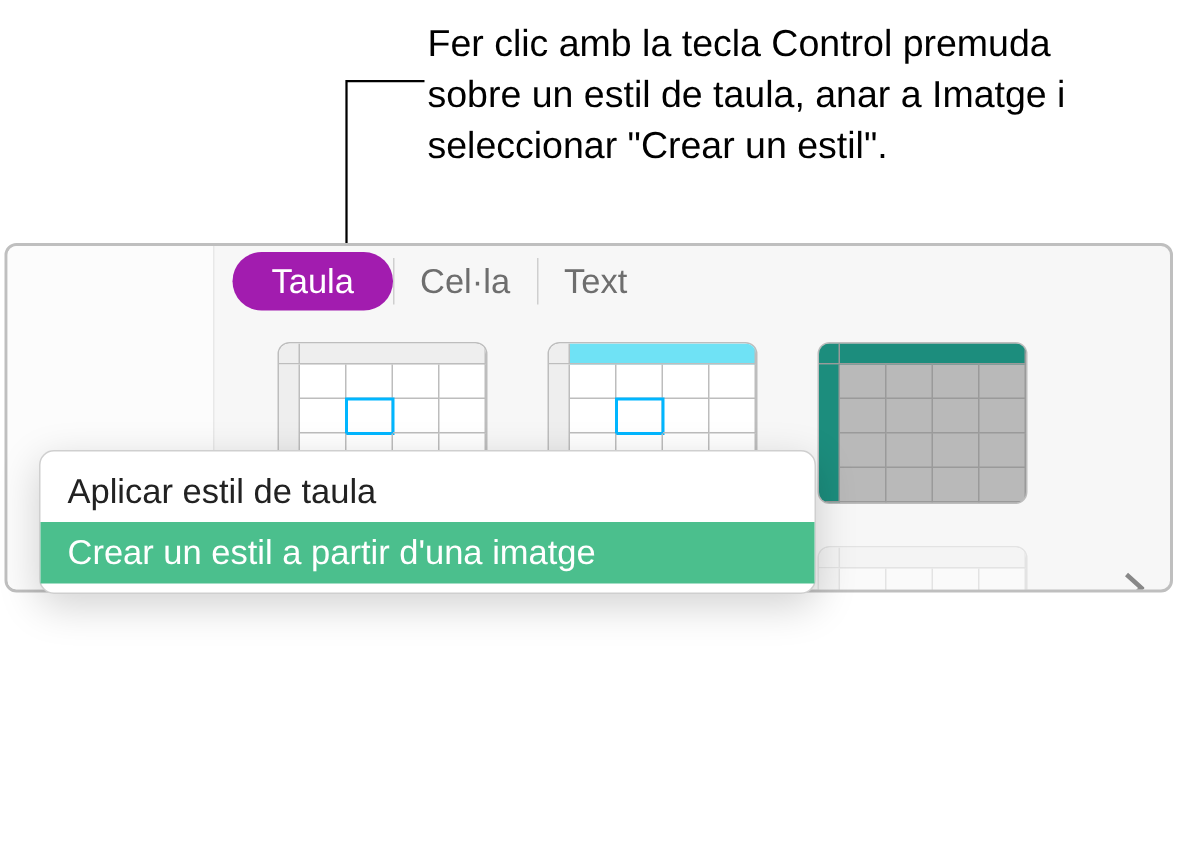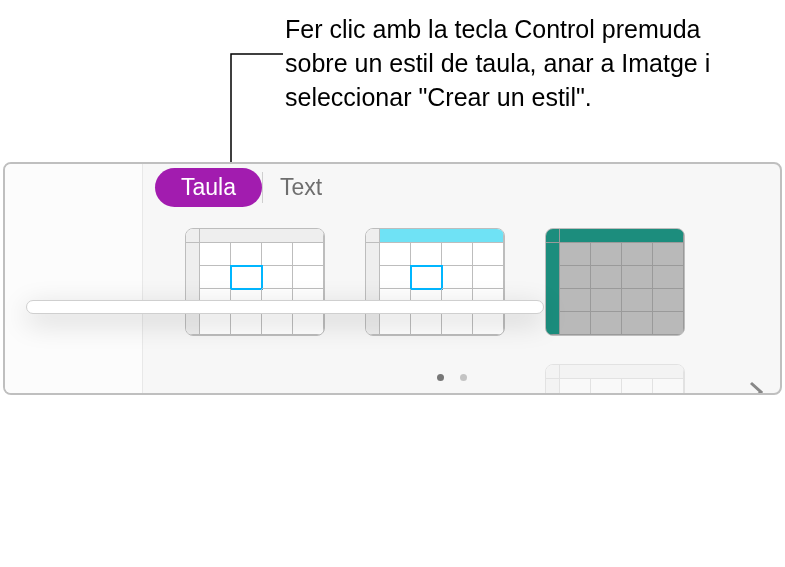--- a/index.html
+++ b/index.html
@@ -52,20 +52,21 @@
 
   <svg class="callout-line" style="position:absolute; left:0; top:0;" width="785" height="567">
     <path d="M283 54 L231 54 L231 238"></path>
   </svg>
 
   <div class="panel">
     <div class="panel-gutter"></div>
 
     <div class="tabs">
       <div class="tab active">Taula</div>
+      <div class="tab">Cel·la</div>
       <div class="tab">Text</div>
     </div>
 
     <div class="thumbs">
       <div class="thumb">
         <div class="hcell" style="grid-column:1/2;grid-row:1/2;background:#eee"></div>
         <div class="hcell" style="grid-column:2/6;grid-row:1/2;background:#eee"></div>
         <div style="grid-column:1/2;grid-row:2/6;background:#eee"></div>
         <div></div>
           <div></div>
@@ -162,15 +163,17 @@
       </span>
     </div>
 
     <div class="dots">
       <div class="dot on"></div>
       <div class="dot"></div>
     </div>
   </div>
 
   <div class="menu">
+    <div class="menu-item">Aplicar estil de taula</div>
+    <div class="menu-item hi">Crear un estil a partir d'una imatge</div>
   </div>
 
 </div>
 
 </body></html>

